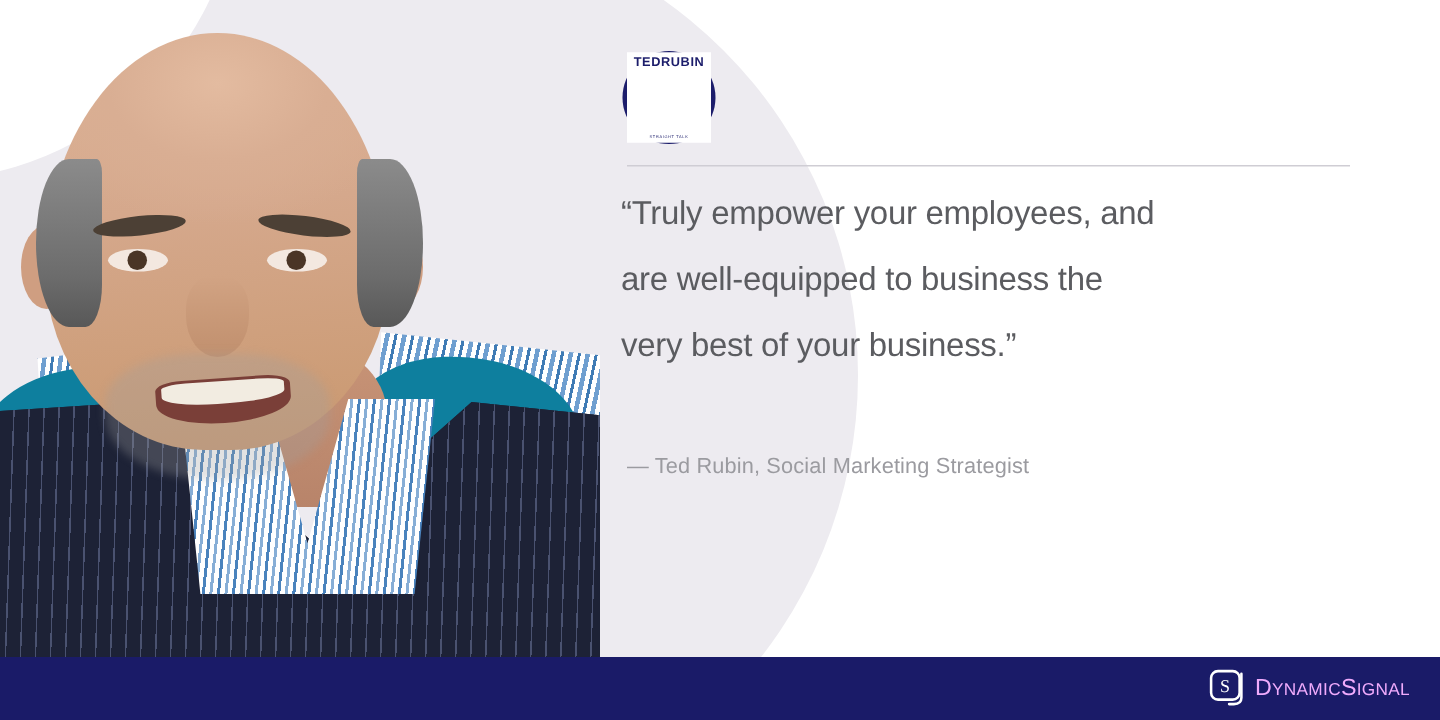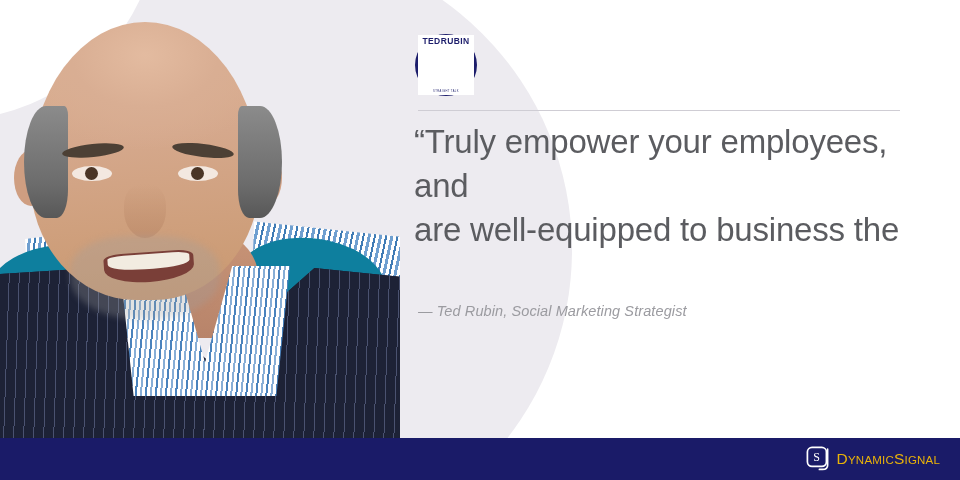--- a/index.html
+++ b/index.html
@@ -250,32 +250,31 @@
     width: 482px;
     height: 1px;
     background: #cfcdd4;
   }
 
   .quote {
     position: absolute;
     left: 414px;
     top: 120px;
     width: 516px;
-    font-size: 33px;
+    font-size: 22px;
     line-height: 44px;
     font-weight: 300;
     color: #5b5c60;
     letter-spacing: -.2px;
   }
   .attrib {
     position: absolute;
     left: 418px;
     top: 303px;
     font-size: 14.5px;
-    font-style: italic;
     color: #9b9ba0;
     letter-spacing: .1px;
   }
 
   
   .footer {
     position: absolute;
     left: 0;
     bottom: 0;
     width: 960px;
@@ -285,21 +284,21 @@
   .brand {
     position: absolute;
     right: 20px;
     top: 8px;
     display: flex;
     align-items: center;
     gap: 5px;
   }
   .brand-mark { display: block; }
   .brand-text {
-    color: #eab308;
+    color: #f0abfc;
     font-size: 15.5px;
     letter-spacing: .2px;
     white-space: nowrap;
   }
   .brand-text .sm { font-size: 11.5px; }
 </style>
 </head>
 <body>
 
 <div id="canvas">
@@ -336,20 +335,21 @@
       <span class="badge-name">TEDRUBIN</span>
       <span class="badge-sub">STRAIGHT TALK</span>
     </div>
   </div>
 
   <div class="divider"></div>
 
   <div class="quote">
     <div>“Truly empower your employees, and</div>
     <div>are well-equipped to business the</div>
+    <div>very best of your business.”</div>
   </div>
 
   <div class="attrib">— Ted Rubin, Social Marketing Strategist</div>
 
   <div class="footer">
     <div class="brand">
       <span>
         <svg class="brand-mark" width="26" height="26" viewBox="0 0 26 26" aria-hidden="true">
           <rect x="1.4" y="1.4" width="19" height="19" rx="4.6" ry="4.6" fill="none" stroke="#ffffff" stroke-width="1.7"></rect>
           <text x="10.6" y="15.2" text-anchor="middle" font-family="Liberation Serif, serif" font-size="12" fill="#ffffff">S</text>

